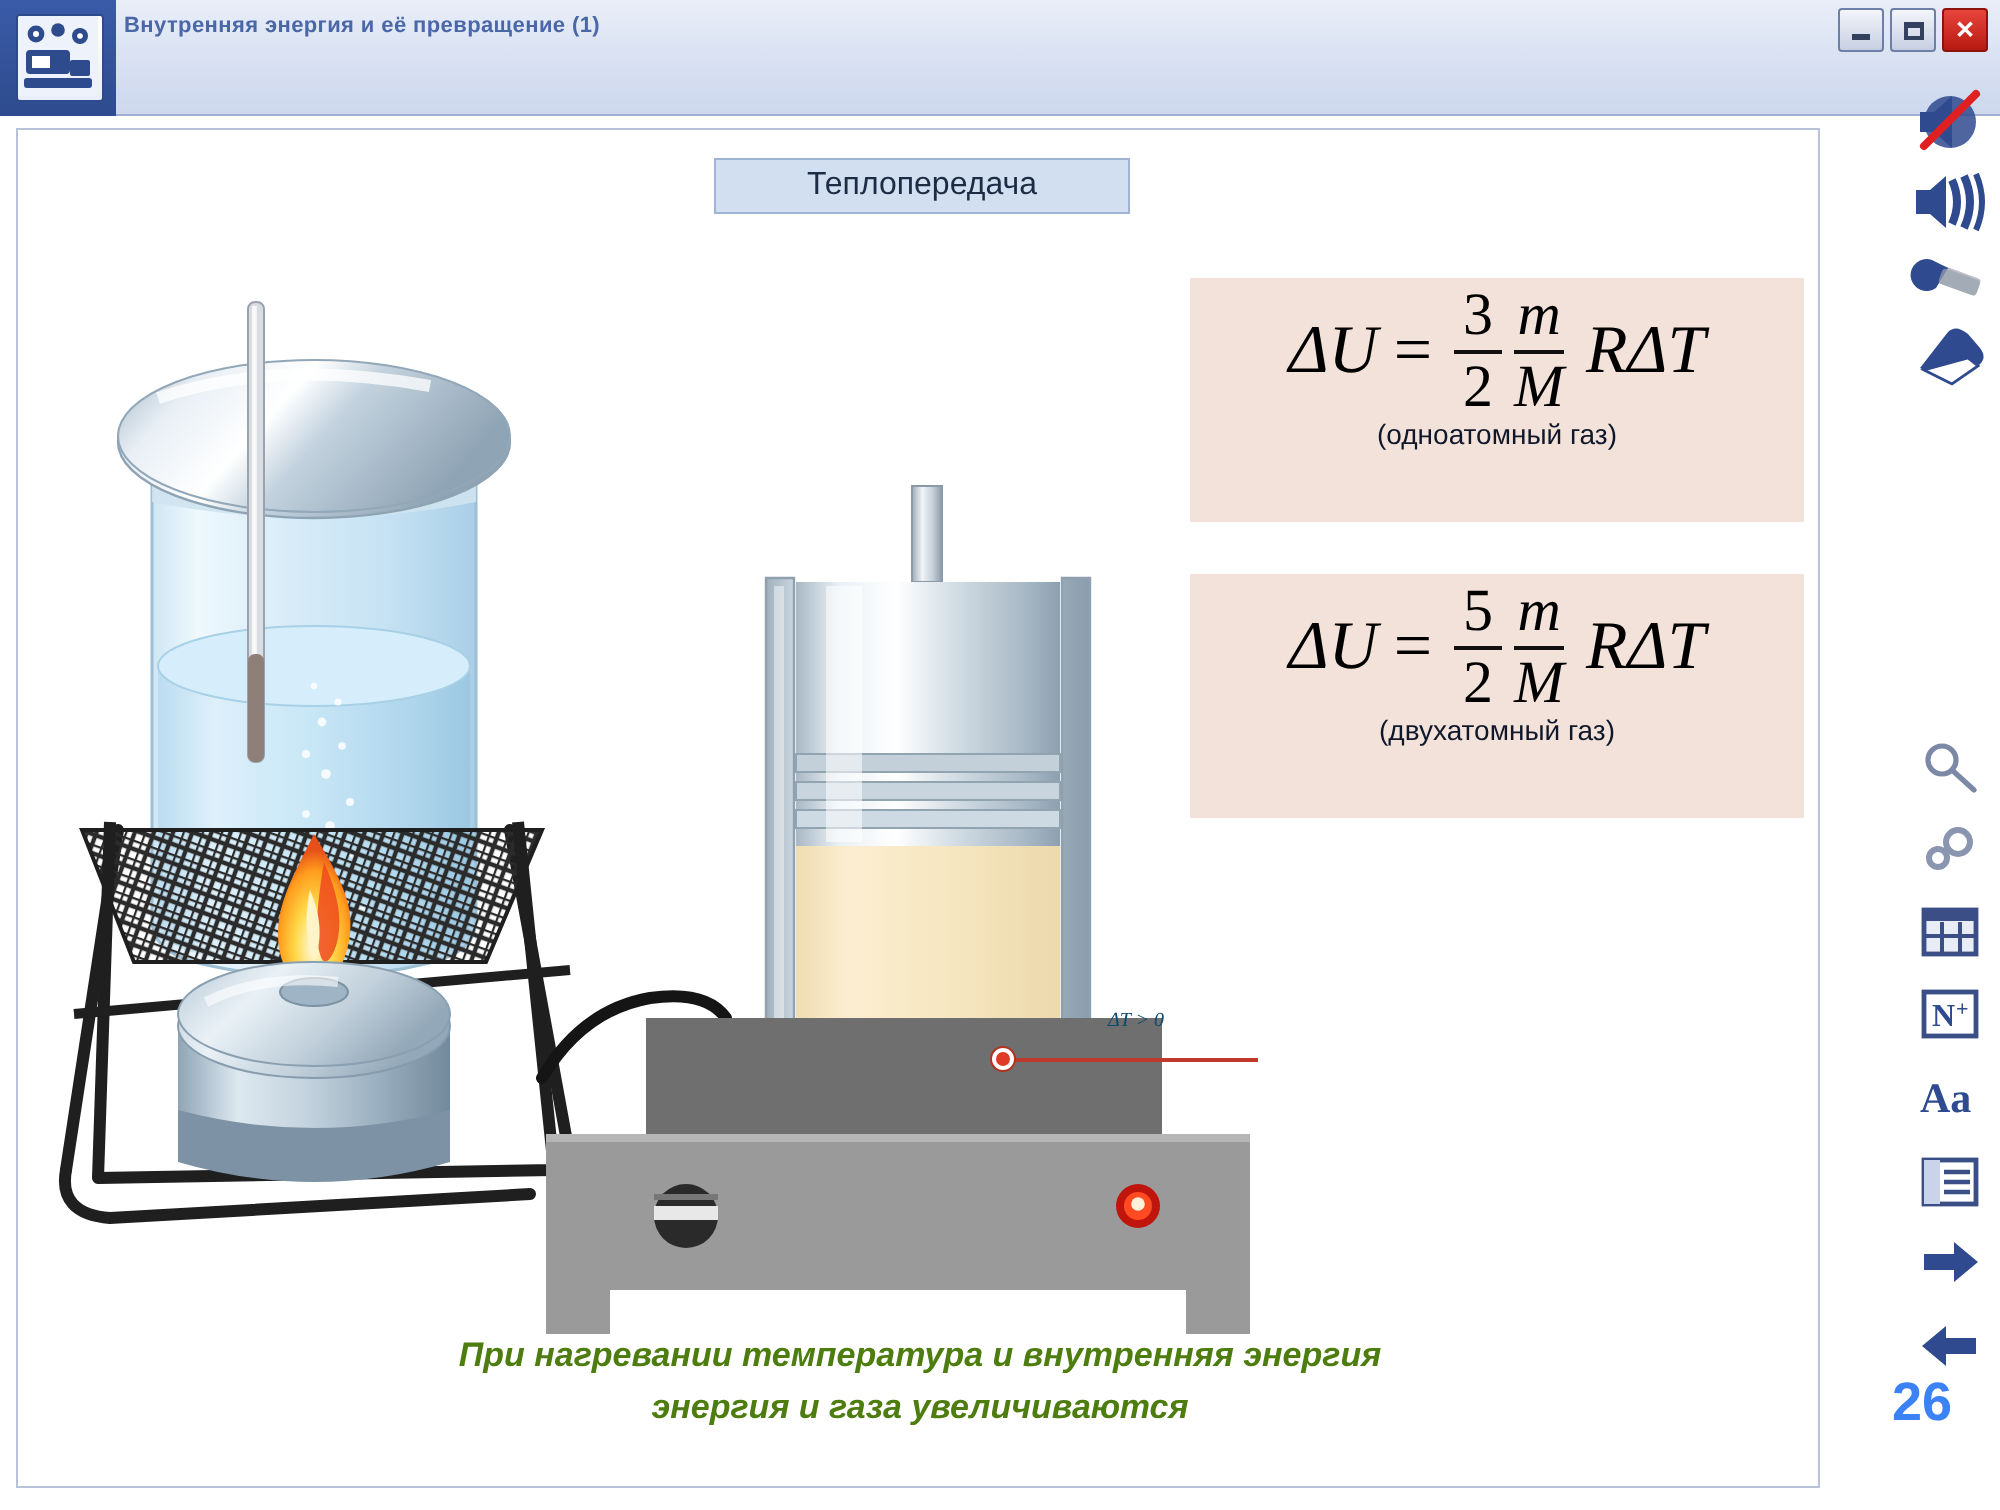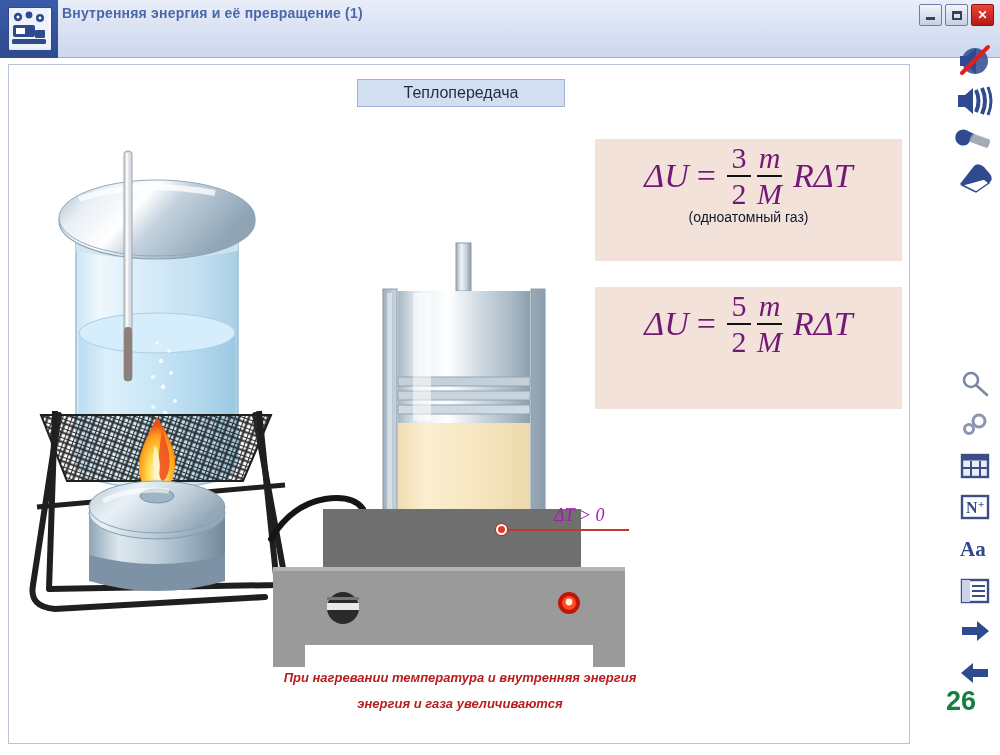--- a/index.html
+++ b/index.html
@@ -23,21 +23,21 @@
   }
   .app-logo{
     position:absolute;left:8px;top:7px;width:42px;height:42px;
     background:linear-gradient(180deg,#ffffff,#e8eefa);
     border:1px solid #2c4a8c;border-radius:2px;
     overflow:hidden;
   }
   .app-logo svg{display:block;}
   .title-lines{position:absolute;left:62px;top:2px;width:840px;}
   .title-line1{
-    font-size:14px;font-weight:bold;color:#4a67a8;letter-spacing:.2px;
+    font-size:11px;font-weight:bold;color:#4a67a8;letter-spacing:.2px;
     line-height:22px;height:22px;white-space:nowrap;overflow:hidden;
   }
   .title-line2{
     font-size:19px;font-weight:bold;color:#2f4d96;letter-spacing:.2px;
     line-height:28px;height:28px;white-space:nowrap;overflow:hidden;
   }
   .win-buttons{position:absolute;right:6px;top:4px;display:flex;gap:3px;}
   .win-btn{
     width:21px;height:20px;border:1px solid #6d7fa6;border-radius:2px;
     background:linear-gradient(180deg,#f3f5fa,#c6cfe2);
@@ -67,58 +67,58 @@
 
   
   .formula-box{
     position:absolute;background:#f3e2da;
     box-sizing:border-box;
   }
   .fbox1{left:586px;top:74px;width:307px;height:122px;}
   .fbox2{left:586px;top:222px;width:307px;height:122px;}
   .formula-row{
     display:flex;align-items:center;justify-content:center;
-    height:74px;font-family:"Liberation Serif", serif;color:#701a75;
+    height:74px;font-family:"Liberation Serif", serif;color:#000000;
   }
   .fm-big{font-size:34px;font-style:italic;}
   .fm-op{font-size:34px;margin:0 8px;}
   .frac{display:inline-flex;flex-direction:column;align-items:center;margin:0 3px;}
   .frac .num{font-size:30px;line-height:0.95;font-family:"Liberation Serif",serif;}
   .frac .bar{width:100%;min-width:24px;height:2px;background:#111;margin:3px 0;}
   .frac .den{font-size:30px;line-height:0.95;font-family:"Liberation Serif",serif;}
   .frac.ital .num,.frac.ital .den{font-style:italic;}
   .formula-caption{
     text-align:center;font-size:14px;color:#0f172a;margin-top:-4px;
     font-family:"Liberation Sans", sans-serif;
   }
 
   
   .dt-label{
-    position:absolute;left:545px;top:440px;font-size:18px;font-style:italic;
-    font-family:"Liberation Serif", serif;color:#a21caf;white-space:nowrap;
+    position:absolute;left:545px;top:440px;font-size:10px;font-style:italic;
+    font-family:"Liberation Serif", serif;color:#0c4a6e;white-space:nowrap;
   }
   .dt-line{position:absolute;left:492px;top:464px;width:128px;height:2px;background:#c0392b;}
   .dt-dot{position:absolute;left:487px;top:459px;width:11px;height:11px;border-radius:50%;
     background:#e03a26;border:2px solid #ffffff;box-shadow:0 0 0 1px #b0321f;box-sizing:border-box;}
 
   
   .caption{
     position:absolute;left:60px;top:600px;width:782px;text-align:center;
-    font-size:13px;font-style:italic;font-weight:bold;color:#b91c1c;
+    font-size:17px;font-style:italic;font-weight:bold;color:#4d7c0f;
     line-height:26px;
   }
 
   
   .rail{
     position:absolute;left:914px;top:58px;width:86px;height:697px;background:#ffffff;
   }
   .rail-tool{position:absolute;width:40px;height:38px;}
   .rail-icon-small{position:absolute;width:34px;height:30px;display:flex;align-items:center;justify-content:center;}
   .page-num{
-    position:absolute;left:946px;top:686px;font-size:27px;font-weight:bold;color:#15803d;text-align:center;
+    position:absolute;left:946px;top:686px;font-size:27px;font-weight:bold;color:#3b82f6;text-align:center;
   }
 
   
   .beaker-wrap{position:absolute;left:10px;top:50px;width:300px;height:560px;}
   .gascyl-wrap{position:absolute;left:360px;top:170px;width:230px;height:340px;}
   .hotplate-wrap{position:absolute;left:258px;top:420px;width:380px;height:190px;}
   svg{overflow:visible;}
 </style>
 </head>
 <body>
@@ -389,20 +389,21 @@
             <span class="bar"></span>
             <span class="den">2</span>
           </span>
           <span class="frac ital">
             <span class="num">m</span>
             <span class="bar"></span>
             <span class="den">M</span>
           </span>
           <span class="fm-big" style="margin-left:8px">RΔT</span>
         </div>
+        <div class="formula-caption">(двухатомный газ)</div>
       </div>
 
       <div class="caption">
         <div>При нагревании температура и внутренняя энергия</div>
         <div>энергия и газа увеличиваются</div>
       </div>
 
     </div>
   </div>
 

